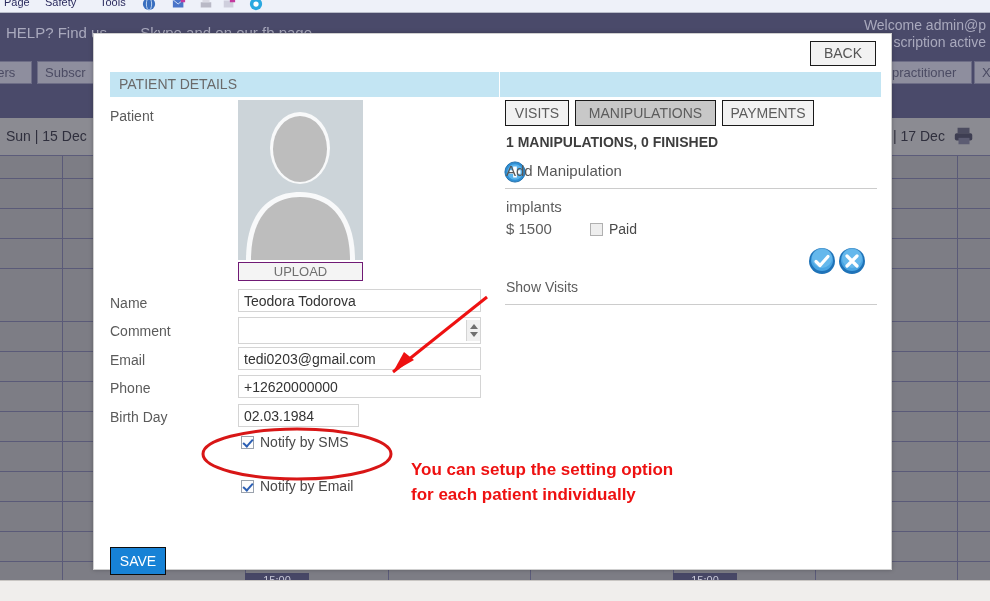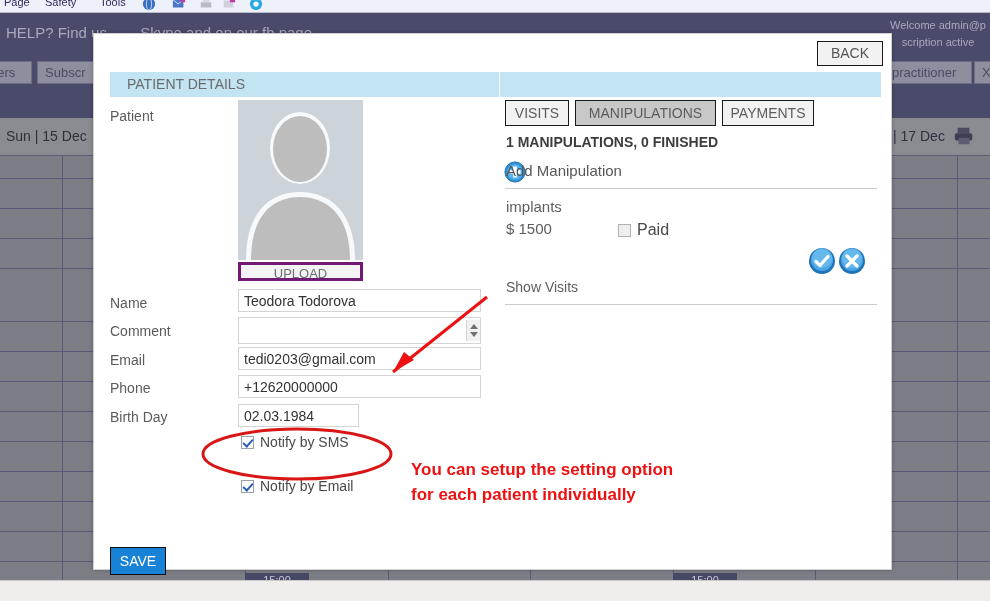--- a/index.html
+++ b/index.html
@@ -30,21 +30,21 @@
     position: absolute; left: 0; top: 0; width: 990px; height: 45px;
     background: #4a4a6a;
   }
   .bg-help {
     position: absolute; left: 6px; top: 11px;
     font-size: 15px; color: #a9a9bd;
     white-space: nowrap;
   }
   .bg-welcome {
     position: absolute; right: 4px; top: 4px;
-    font-size: 11px; color: #a9a9bd; text-align: center; line-height: 17px;
+    font-size: 14px; color: #a9a9bd; text-align: right; line-height: 17px;
     white-space: nowrap;
   }
 
   .bg-tabrow {
     position: absolute; left: 0; top: 45px; width: 990px; height: 28px;
     background: #4a4a6a;
   }
   .bg-tab {
     position: absolute; top: 3px; height: 23px;
     background: #8e8e9e; border: 1px solid #6d6d86;
@@ -81,50 +81,50 @@
   
   .modal {
     position: absolute; left: 93px; top: 33px;
     width: 799px; height: 537px;
     background: #ffffff;
     border: 1px solid #cfcfcf;
     box-shadow: 0 0 4px rgba(0,0,0,.25);
   }
 
   .back-btn {
-    position: absolute; right: 8px; top: 7px;
+    position: absolute; right: 15px; top: 7px;
     width: 66px; height: 25px;
     background: #f2f2f2; border: 1px solid #1a1a1a;
     font-size: 14px; color: #555; line-height: 23px; text-align: center;
     cursor: pointer;
   }
 
   .panel-head {
     position: absolute; height: 25px;
     background: #c3e5f3; color: #6a6a6a;
-    font-size: 14px; line-height: 25px; padding-left: 17px;
+    font-size: 14px; line-height: 25px; padding-left: 9px;
   }
   .panel-head.left { left: 16px; top: 38px; width: 389px; }
   .panel-head.right { left: 406px; top: 38px; width: 381px; }
 
   
   .lbl {
     position: absolute; font-size: 14px; color: #5b5b5b; white-space: nowrap;
   }
 
   .photo {
     position: absolute; left: 144px; top: 66px; width: 125px; height: 160px;
     background: linear-gradient(#cdd5da, #c9ced1);
     overflow: hidden;
   }
   .photo svg { display: block; }
 
   .upload-btn {
     position: absolute; left: 144px; top: 228px; width: 125px; height: 19px;
-    border: 3px solid #701a75; background: #f4f4f4;
+    border: 1px solid #701a75; background: #f4f4f4;
     font-size: 13px; color: #6f6f6f; text-align: center; line-height: 17px;
     cursor: pointer;
   }
 
   .fld {
     position: absolute; height: 23px;
     border: 1px solid #d4d4d4; background: #ffffff;
     font-size: 14px; color: #333; padding: 0 5px;
     font-family: "Liberation Sans", sans-serif;
     outline: none;
@@ -174,21 +174,21 @@
   .add-manip {
     position: absolute; left: 412px; top: 128px;
     font-size: 15px; color: #575757; white-space: nowrap; cursor: pointer;
   }
   .plus-ico { position: absolute; left: 410px; top: 127px; width: 22px; height: 22px; }
 
   .hr { position: absolute; left: 411px; width: 372px; border-top: 1px solid #cccccc; }
 
   .mi-name { position: absolute; left: 412px; top: 164px; font-size: 15px; color: #5d5d5d; }
   .mi-price { position: absolute; left: 412px; top: 186px; font-size: 15px; color: #5d5d5d; }
-  .mi-paid { position: absolute; left: 524px; top: 187px; font-size: 16px; color: #4a4a4a; white-space: nowrap; }
+  .mi-paid { position: absolute; left: 496px; top: 187px; font-size: 14px; color: #4a4a4a; white-space: nowrap; }
   .mi-paid .chkbox { border-color: #b0b0b0; background: #eeeeee; }
   .mi-show { position: absolute; left: 412px; top: 245px; font-size: 14px; color: #5d5d5d; cursor: pointer; }
 
   .circ-ico { position: absolute; top: 213px; width: 28px; height: 28px; cursor: pointer; }
 
   
   .anno { position: absolute; pointer-events: none; }
   .anno-txt {
     position: absolute; color: #ee1111; font-size: 16px;
     line-height: 23px; white-space: pre; pointer-events: none;

